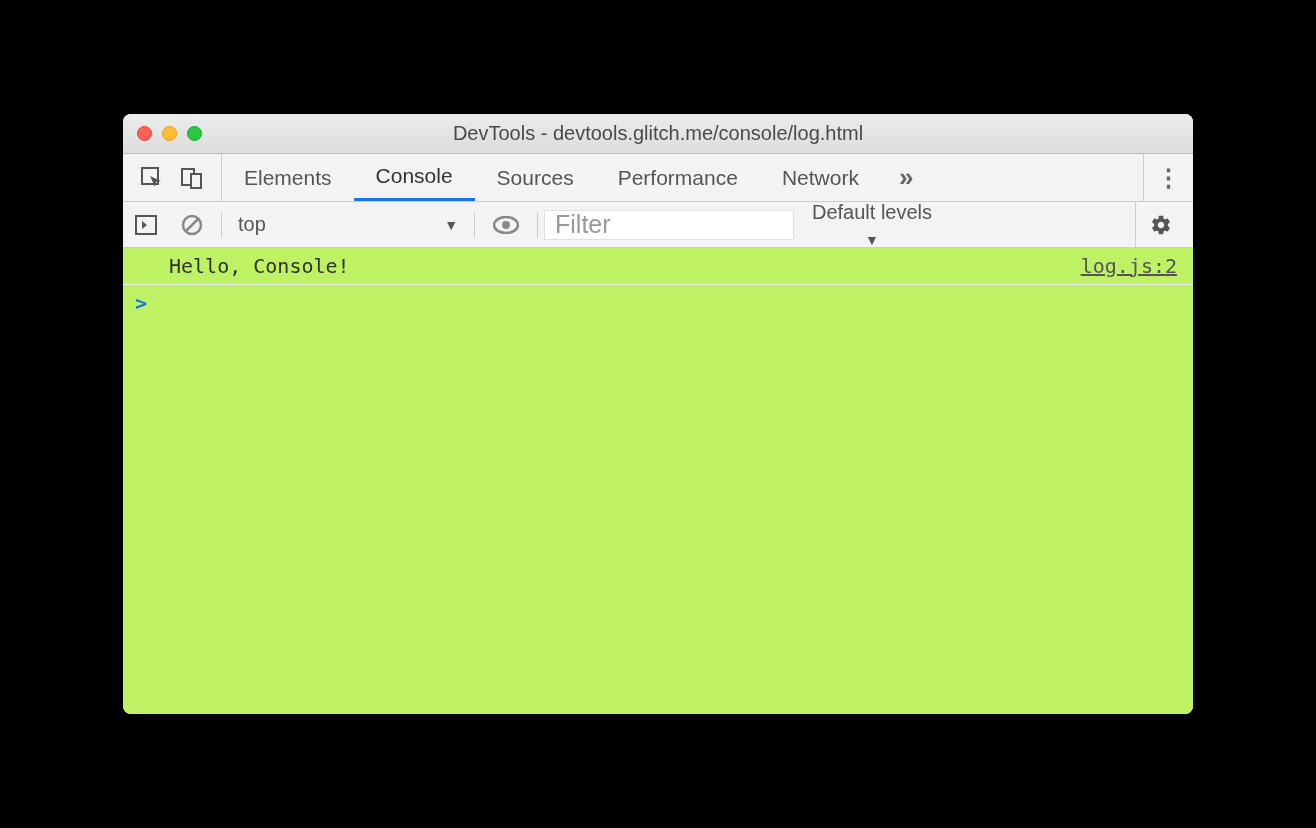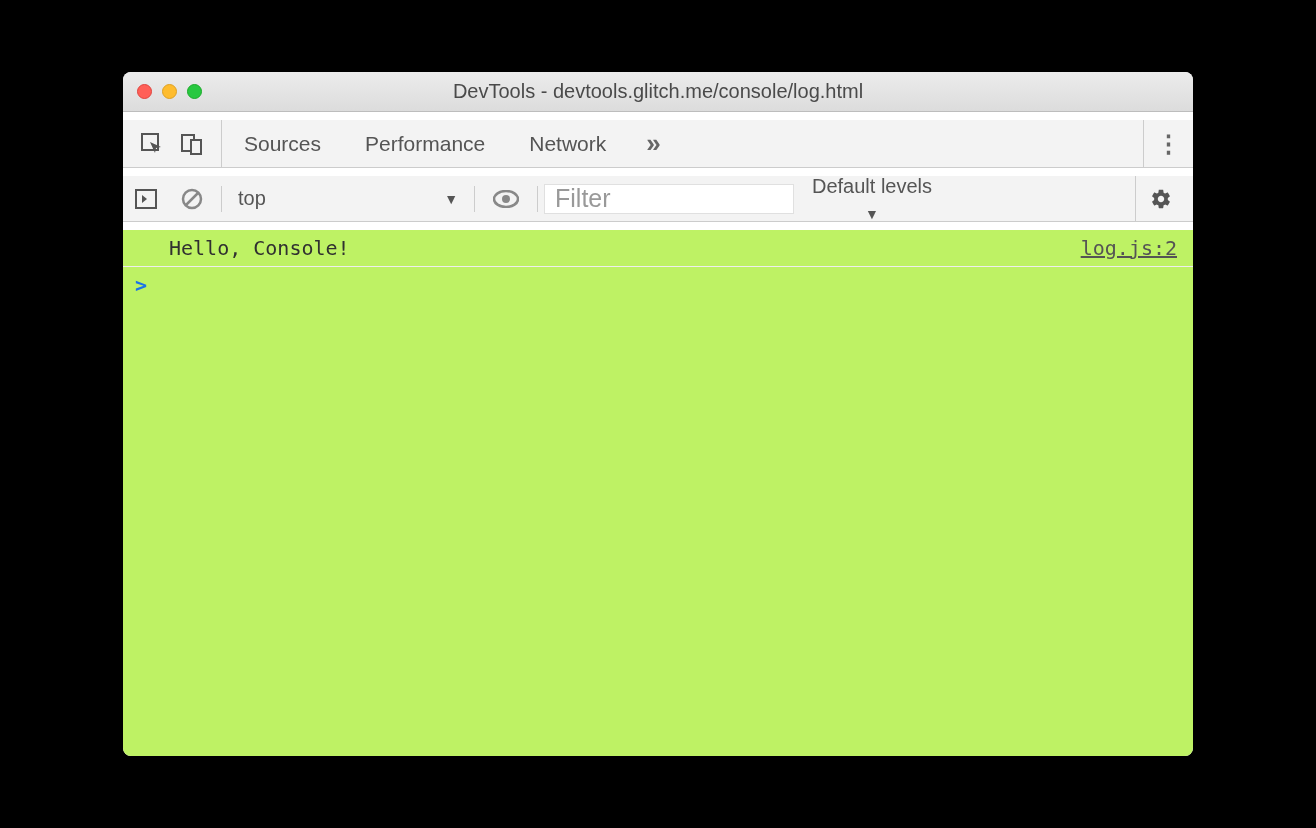--- a/index.html
+++ b/index.html
@@ -3,26 +3,26 @@
 <meta charset="utf-8">
 <style>
   * { box-sizing: border-box; margin: 0; padding: 0; }
   body {
     width: 1316px; height: 828px;
     background: #000;
     display: flex; align-items: center; justify-content: center;
     font-family: -apple-system, "Helvetica Neue", Arial, sans-serif;
   }
   .window {
-    width: 1070px; height: 684px;
+    width: 1070px; height: 600px;
     background: #fff;
     border-radius: 8px;
     overflow: hidden;
     box-shadow: 0 20px 60px rgba(0,0,0,0.5);
-    display: flex; flex-direction: column; gap: 8px;
+    display: flex; flex-direction: column;
   }
   .titlebar {
     height: 40px;
     background: linear-gradient(#ececec, #dcdcdc);
     border-bottom: 1px solid #bdbdbd;
     display: flex; align-items: center;
     padding: 0 14px; position: relative;
   }
   .traffic { display: flex; gap: 10px; }
   .light { width: 15px; height: 15px; border-radius: 50%; }
@@ -119,20 +119,22 @@
           </svg>
       </span>
       <span>
         <svg width="22" height="22" viewBox="0 0 22 22">
             <rect x="1" y="2" width="12" height="16" fill="none" stroke="#555" stroke-width="2"></rect>
             <rect x="10" y="7" width="10" height="14" fill="#f3f3f3" stroke="#555" stroke-width="2"></rect>
           </svg>
       </span>
     </div>
     <div class="tb-tabs">
+      <div class="tab">Elements</div>
+      <div class="tab active">Console</div>
       <div class="tab">Sources</div>
       <div class="tab">Performance</div>
       <div class="tab">Network</div>
       <div class="tb-more">»</div>
     </div>
     <div class="tb-menu">⋮</div>
   </div>
 
   <div class="toolbar">
     <div class="tool-icon">

